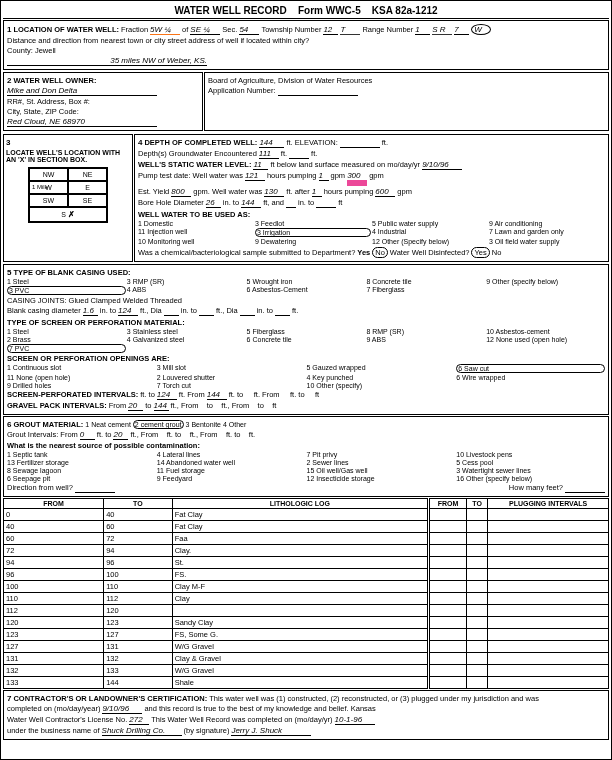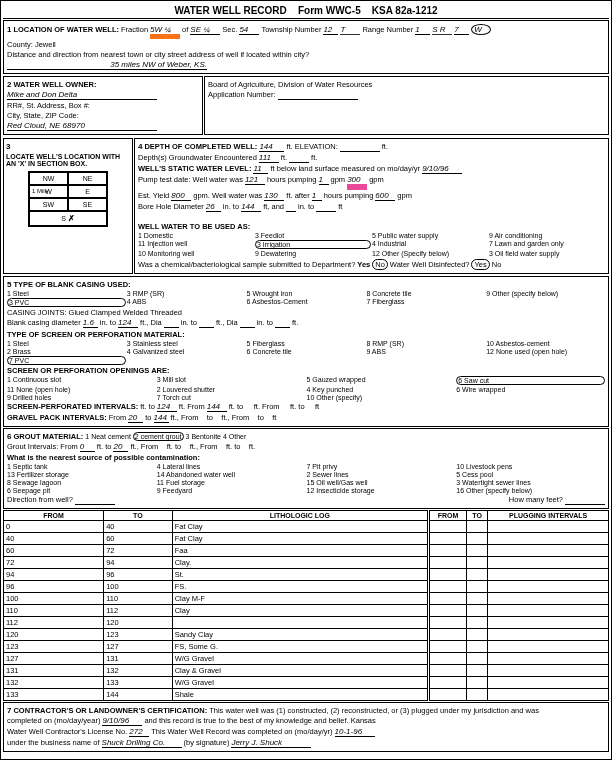--- a/index.html
+++ b/index.html
@@ -77,39 +77,39 @@
       <span>KSA 82a-1212</span>
     </div>
     <div style="min-width:80px;">&nbsp;</div>
   </div>
 
   <div class="section" style="padding:2px 3px;">
     <div class="row">
       <span class="section-number">1</span>
       <span class="bold field-label">LOCATION OF WATER WELL:</span>
       <span class="field-label">Fraction</span>
-      <span class="field-value fv" style="min-width:30px;border-bottom:5px solid #f97316;">5W ¼</span>
+      <span class="field-value fv" style="min-width:30px;border-bottom:1px solid #f97316;">5W ¼</span>
       <span class="field-label">of</span>
       <span class="field-value fv" style="min-width:30px;border-bottom:1px solid #000;">SE ¼</span>
       <span class="field-label">Sec.</span>
       <span class="field-value fv" style="min-width:20px;border-bottom:1px solid #000;">54</span>
       <span class="field-label">Township Number</span>
       <span class="field-value fv" style="min-width:15px;border-bottom:1px solid #000;">12</span>
       <span class="field-value fv">T</span>
       <span class="field-label">Range Number</span>
       <span class="field-value fv" style="min-width:15px;border-bottom:1px solid #000;">1</span>
       <span class="field-value fv">S R</span>
       <span class="field-value fv" style="min-width:15px;border-bottom:1px solid #000;">7</span>
       <span class="field-value fv" style="border:1px solid #000;border-radius:50%;padding:0 2px;">W</span>
     </div>
     <div class="row">
+      <span class="field-label">Distance and direction from nearest town or city street address of well if located within city?</span>
+    </div>
+    <div class="row">
       <span class="field-label">County: Jewell</span>
-    </div>
-    <div class="row">
-      <span class="field-label">Distance and direction from nearest town or city street address of well if located within city?</span>
     </div>
     <div class="row">
       <span class="field-value" style="min-width:200px;border-bottom:1px solid #000;font-style:italic;text-align:right;">35 miles NW of Weber, KS.</span>
     </div>
   </div>
 
   <div style="display:grid;grid-template-columns:200px 1fr;gap:1px;">
 
     <div class="section">
       <div class="row">
@@ -211,21 +211,21 @@
         <span class="field-value" style="border-bottom:1px solid #000;min-width:15px;font-style:italic;">26</span>
         <span class="field-label">in. to</span>
         <span class="field-value" style="border-bottom:1px solid #000;min-width:20px;font-style:italic;">144</span>
         <span class="field-label">ft, and</span>
         <span class="field-value" style="border-bottom:1px solid #000;min-width:10px;">&nbsp;</span>
         <span class="field-label">in. to</span>
         <span class="field-value" style="border-bottom:1px solid #000;min-width:20px;">&nbsp;</span>
         <span class="field-label">ft</span>
       </div>
 
-      <div class="row" style="margin-top:10px;">
+      <div class="row" style="margin-top:2px;">
         <span class="field-label bold">WELL WATER TO BE USED AS:</span>
       </div>
       <div style="display:grid;grid-template-columns:repeat(4,1fr);font-size:7px;gap:1px;">
         <span>1 Domestic</span>
         <span>3 Feedlot</span>
         <span>5 Public water supply</span>
         <span>9 Air conditioning</span>
         <span>11 Injection well</span>
         <span style="border:1px solid #000;border-radius:8px;padding:0 1px;display:inline-block;">3 Irrigation</span>
         <span>4 Industrial</span>

